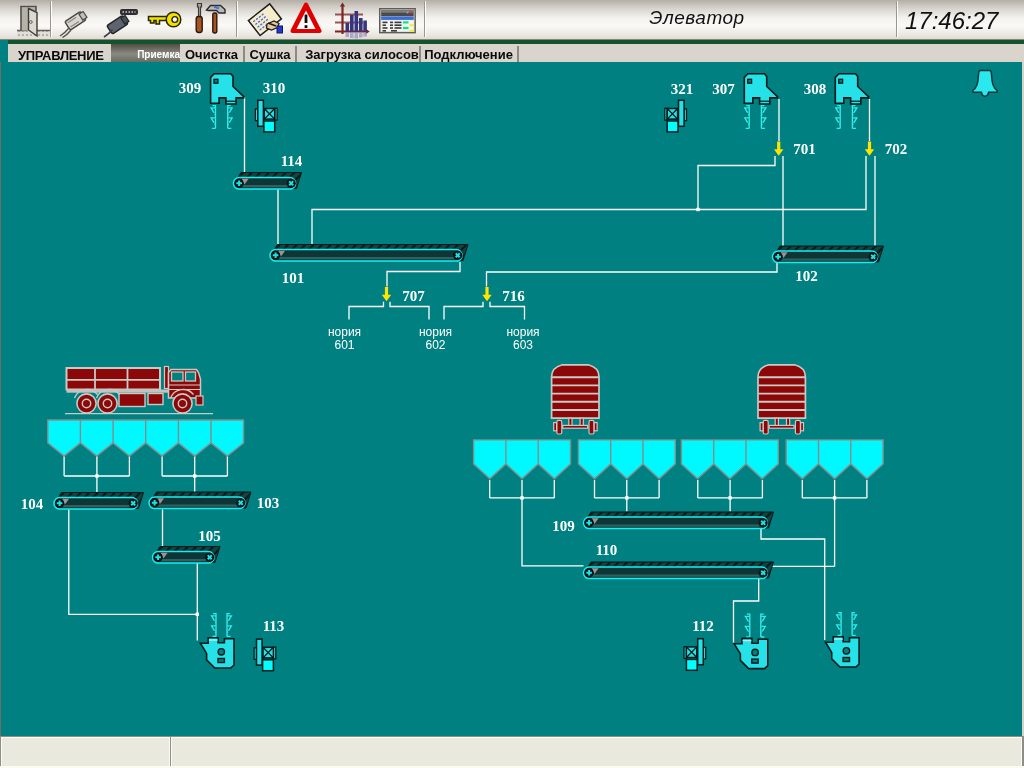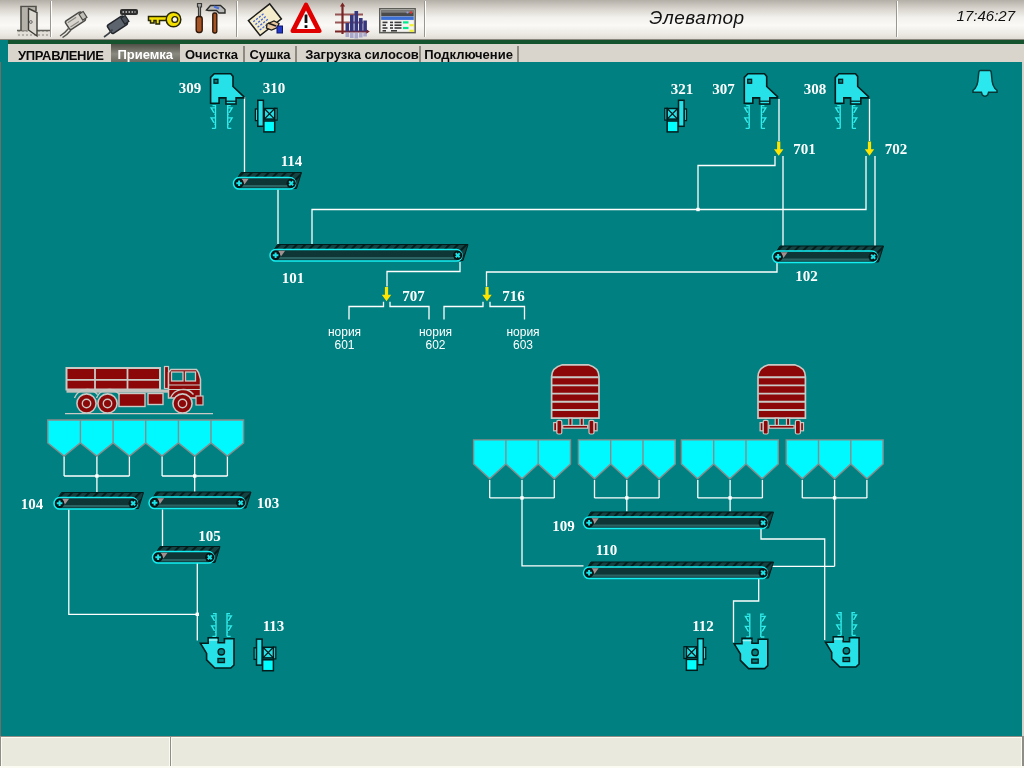--- a/index.html
+++ b/index.html
@@ -1,23 +1,23 @@
 <!DOCTYPE html>
 <html><head><meta charset="utf-8"><style>
 html,body{margin:0;padding:0;width:1024px;height:768px;overflow:hidden;background:#008080;font-family:"Liberation Sans",sans-serif}
 #root{position:relative;width:1024px;height:768px}
 #toolbar{position:absolute;left:0;top:0;width:1024px;height:39px;background:linear-gradient(180deg,#b3afa7 0%,#d8d4cd 22%,#f2f1ed 45%,#faf9f6 65%,#ece9e3 88%,#dfdcd5 100%);border-bottom:1px solid #8a867e}
 .vsep{position:absolute;top:1px;height:36px;width:2px;background:linear-gradient(90deg,#9b978f 50%,#ffffff 50%)}
 #title{position:absolute;left:512px;top:7px;width:370px;text-align:center;font-style:italic;font-size:19px;color:#111;letter-spacing:.5px}
-#clock{position:absolute;left:905px;top:7px;width:110px;text-align:right;font-style:italic;font-size:15px;color:#111}
+#clock{position:absolute;left:905px;top:7px;width:110px;text-align:left;font-style:italic;font-size:24px;color:#111}
 #tabbar{position:absolute;left:8px;top:40px;width:1024px;height:21.5px;background:#d9d5cd;border-top:4px solid #14532d;border-bottom:1px solid #63635a}
 #upr{position:absolute;left:10px;top:4px;font-weight:bold;font-size:13px;color:#0a0a0a;letter-spacing:-.3px}
 .tab{position:absolute;top:0;height:21.5px;font-weight:bold;font-size:13px;color:#0a0a0a;text-align:center;line-height:21px}
 .tsep{position:absolute;top:2px;height:17px;width:2px;background:#8e8a82}
-#acttab{position:absolute;left:102.5px;top:0px;width:69.5px;height:21.5px;background:linear-gradient(180deg,#504f46,#8a8a80 45%,#5d5c52);color:#fff;font-weight:bold;font-size:13px;text-align:center;line-height:21px}
+#acttab{position:absolute;left:102.5px;top:0px;width:69.5px;height:21.5px;background:linear-gradient(180deg,#504f46,#8a8a80 45%,#5d5c52);color:#fff;font-weight:bold;font-size:10px;text-align:right;line-height:21px}
 #main{position:absolute;left:0;top:62px;width:1024px;height:674px;background:#008080;border-left:1px solid #6e6e68}
 #rstrip{position:absolute;left:1022px;top:62px;width:2px;height:706px;background:#d6d2ca}
 #status{position:absolute;left:0;top:736px;width:1024px;height:32px;background:#8e8e86;border-bottom:2px solid #fbfbf3;box-sizing:border-box}
 .spanel{position:absolute;top:1px;height:28px;background:#e9e9dd;border:1px solid #fbfbf3}
 svg{position:absolute;left:0;top:0}
 .L{fill:#fff;font-family:"Liberation Serif",serif;font-weight:bold;font-size:15px;text-anchor:middle}
 .N{fill:#fff;font-family:"Liberation Sans",sans-serif;font-size:12px;text-anchor:middle}
 </style></head>
 <body>
 <div id="root">

